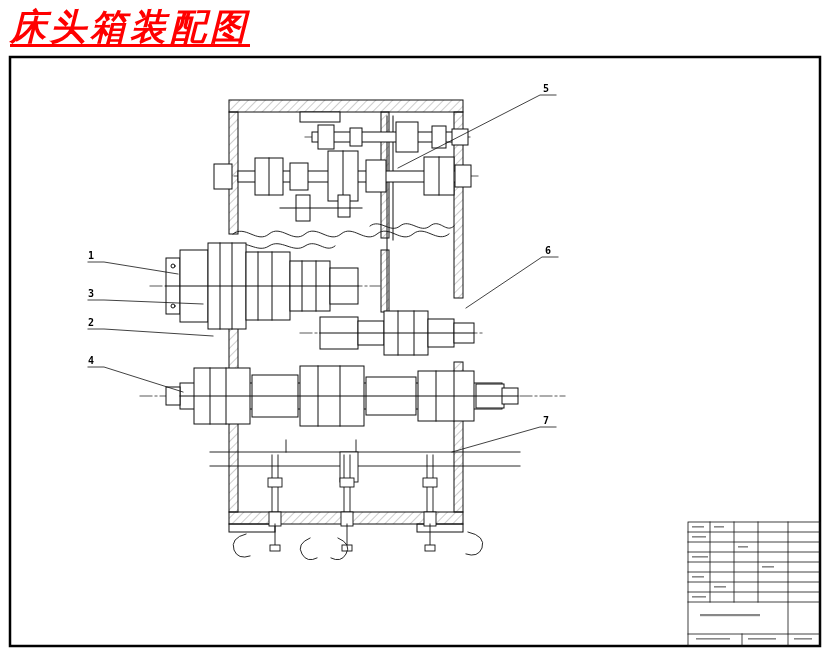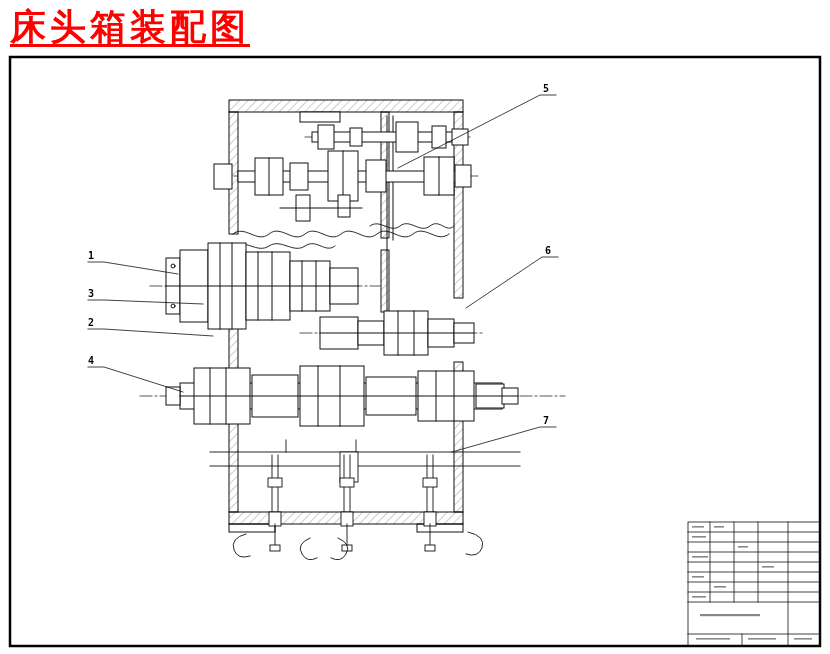--- a/index.html
+++ b/index.html
@@ -6,20 +6,21 @@
   .page {
     position:relative; width:830px; height:654px; background:#ffffff;
     overflow:hidden; font-family:"DejaVu Sans","Liberation Sans",sans-serif;
   }
   .title {
     position:absolute; left:10px; top:8px; margin:0;
     font-family:"DejaVu Serif","Liberation Serif",serif;
     font-weight:bold; font-size:36px; line-height:1; color:#ff0000;
     letter-spacing:4px; text-decoration:underline; text-underline-offset:5px;
     white-space:nowrap;
+    font-style:italic;
   }
   .canvas { position:absolute; left:0; top:0; }
   .callout {
     position:absolute; font-size:10px; font-weight:bold; color:#000;
     font-family:"DejaVu Sans Mono","Liberation Mono",monospace; line-height:1;
   }
 </style>
 </head>
 <body>
 

